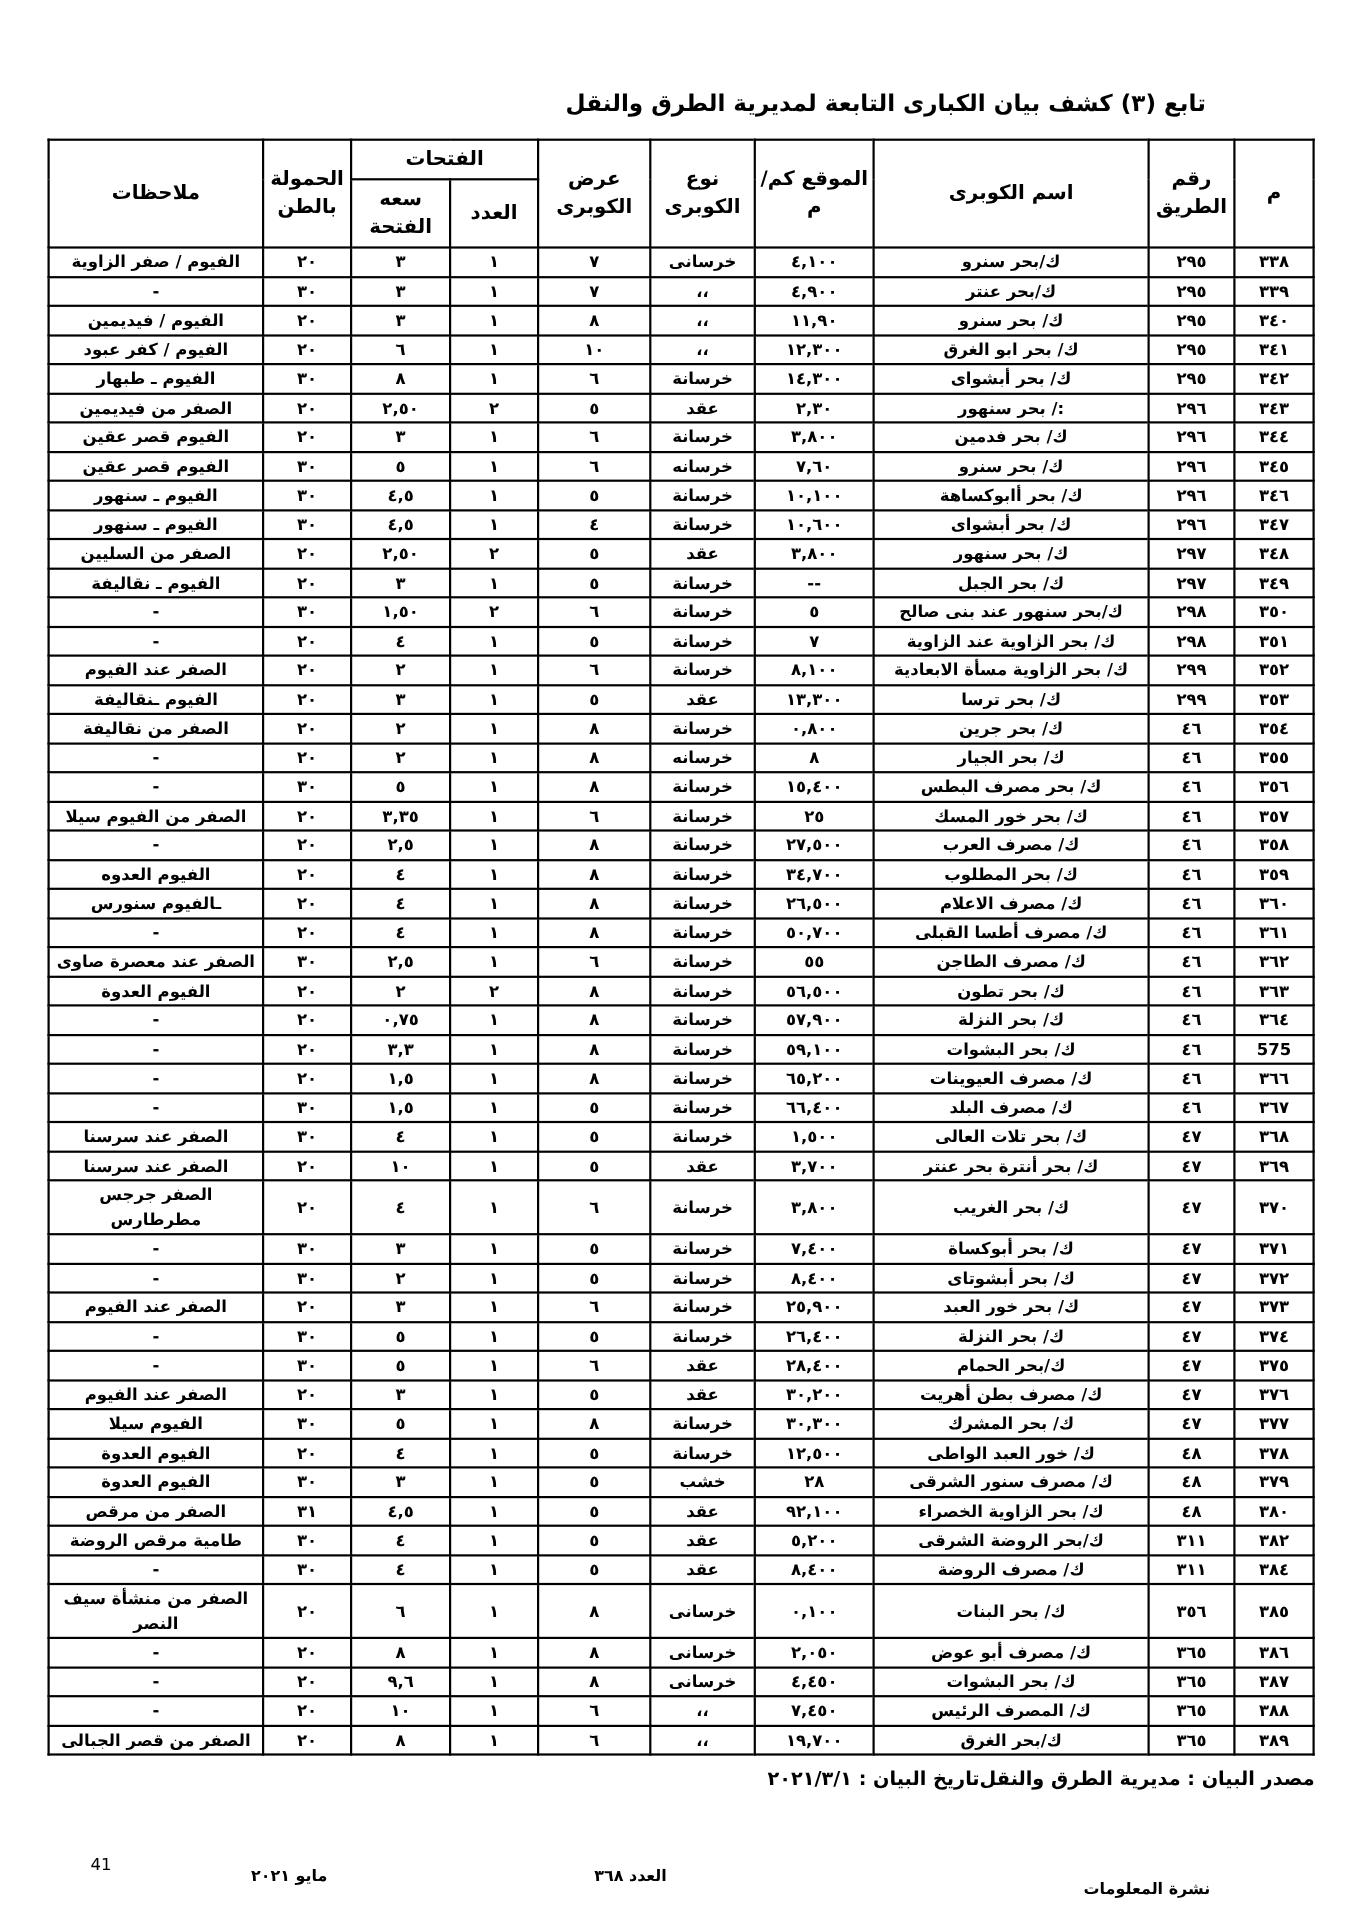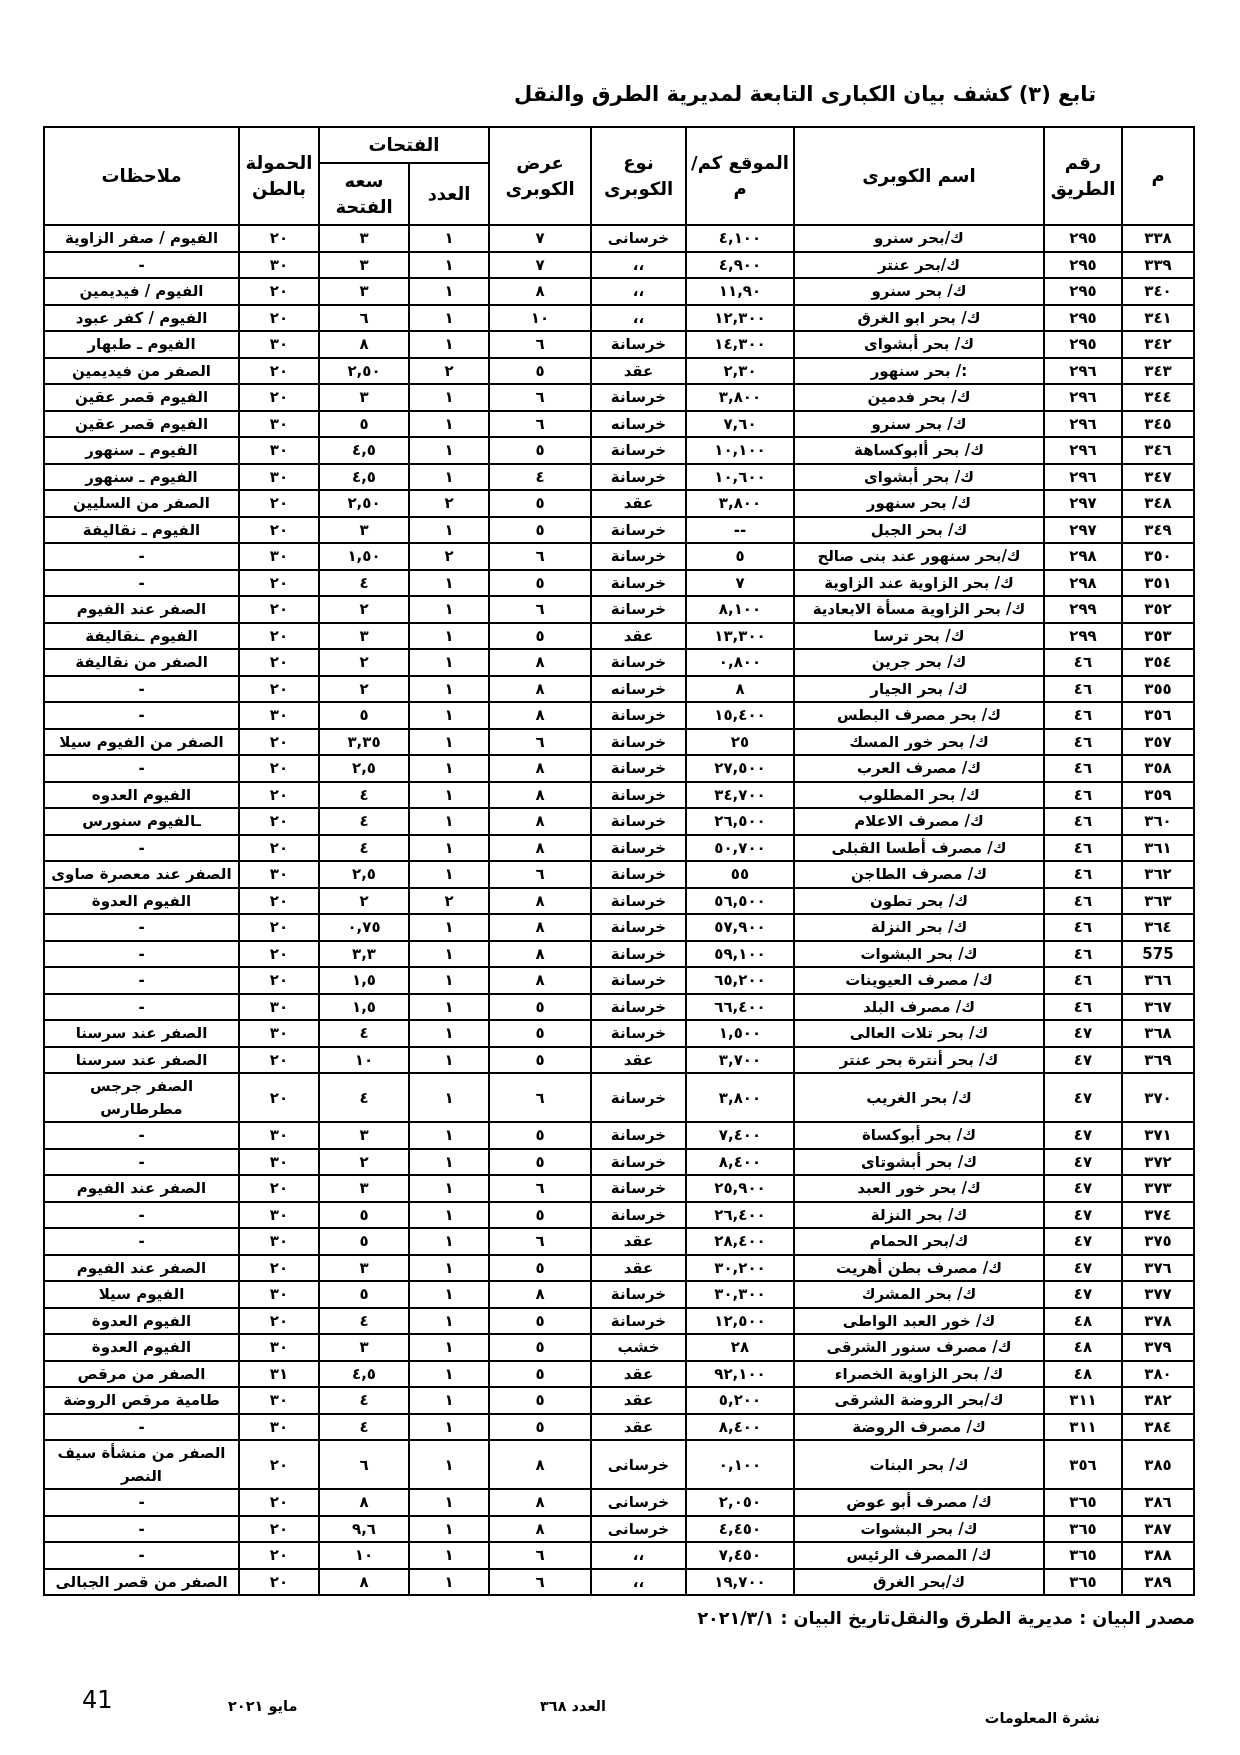--- a/index.html
+++ b/index.html
@@ -52,21 +52,21 @@
     font-size: 17.5px;
   }
   .footer-line .date-label { margin-left: 870px; white-space: nowrap; }
   .footer-line .source-label { white-space: nowrap; }
   .bottom-strip { position: absolute; top: 1698px; left: 0; width: 1240px; height: 24px; font-size: 14.5px; }
   .bottom-strip .bulletin-name { position: absolute; right: 140px; top: 12px; }
   .bottom-strip .issue-number { position: absolute; left: 540px; top: 0; }
   .bottom-strip .issue-month  { position: absolute; left: 228px; top: 0; }
   .page-number {
     position: absolute; left: 82px; top: 1686px;
-    font-size: 24px; font-weight: normal;
+    font-size: 15px; font-weight: normal;
     direction: ltr;
     font-family: "DejaVu Sans", sans-serif;
   }
 </style>
 </head>
 <body>
 
 <div class="doc-title">تابع (٣)  كشف بيان الكبارى التابعة لمديرية الطرق والنقل</div>
 
 <table class="bridges-table">

